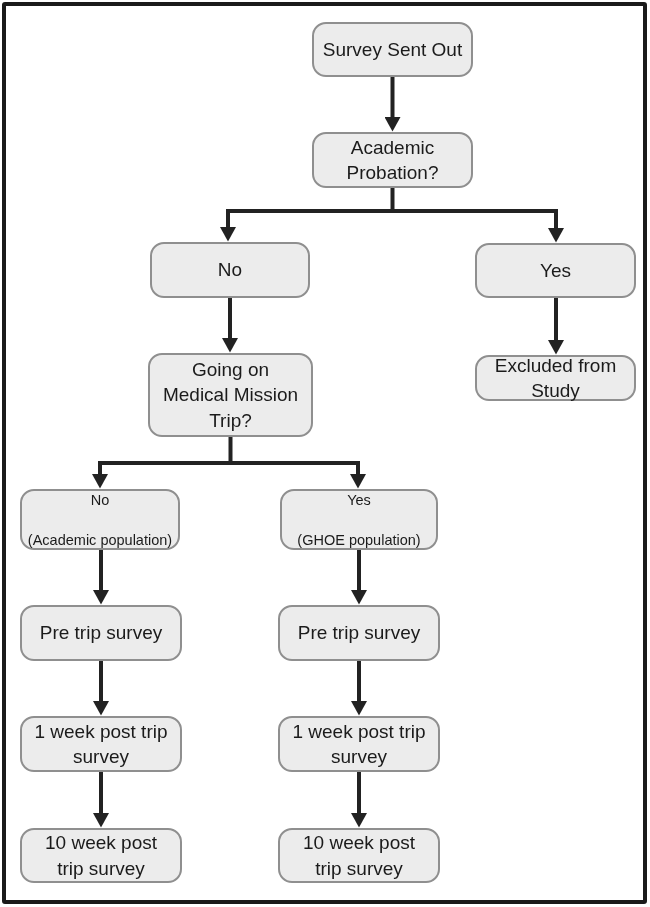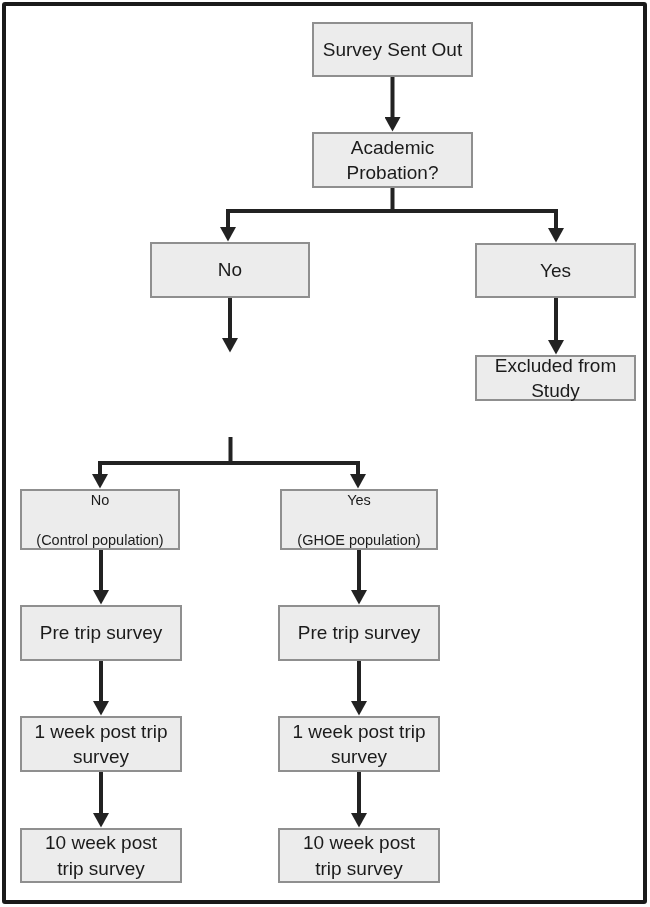--- a/index.html
+++ b/index.html
@@ -35,21 +35,21 @@
     stroke-width: 4;
     fill: none;
   }
   svg.arrows path.cap-square { stroke-linecap: square; }
   #arrowhead-tri { fill: var(--arrow, #222222); }
   .node {
     position: absolute;
     box-sizing: border-box;
     background: var(--node-fill, #ececec);
     border: 2px solid var(--node-border, #8f8f8f);
-    border-radius: 0;
+    border-radius: 14px;
     display: flex;
     align-items: center;
     justify-content: center;
     text-align: center;
     color: var(--text, #1b1b1b);
     font-size: 19px;
     line-height: 1.32;
     white-space: pre-line;
   }
   .node.small { font-size: 14.5px; line-height: 1.38; }
@@ -94,28 +94,31 @@
 
   <div class="node" style="left:312px; top:22px; width:161px; height:55px;">Survey Sent Out</div>
 
   <div class="node" style="left:312px; top:132px; width:161px; height:56px;">Academic
 Probation?</div>
 
   <div class="node" style="left:150px; top:242px; width:160px; height:56px;">No</div>
 
   <div class="node" style="left:475px; top:243px; width:161px; height:55px;">Yes</div>
 
+  <div class="node" style="left:148px; top:353px; width:165px; height:84px;">Going on
+Medical Mission
+Trip?</div>
 
   <div class="node" style="left:475px; top:355px; width:161px; height:46px;">Excluded from
 Study</div>
 
   <div class="node small" style="left:20px; top:489px; width:160px; height:61px;">
     <div>
       <span class="sublabel">No</span>
-      <span class="sublabel">(Control population)</span>
+      <span class="sublabel">(Academic population)</span>
     </div>
   </div>
 
   <div class="node small" style="left:280px; top:489px; width:158px; height:61px;">
     <div>
       <span class="sublabel">Yes</span>
       <span class="sublabel">(GHOE population)</span>
     </div>
   </div>
 

